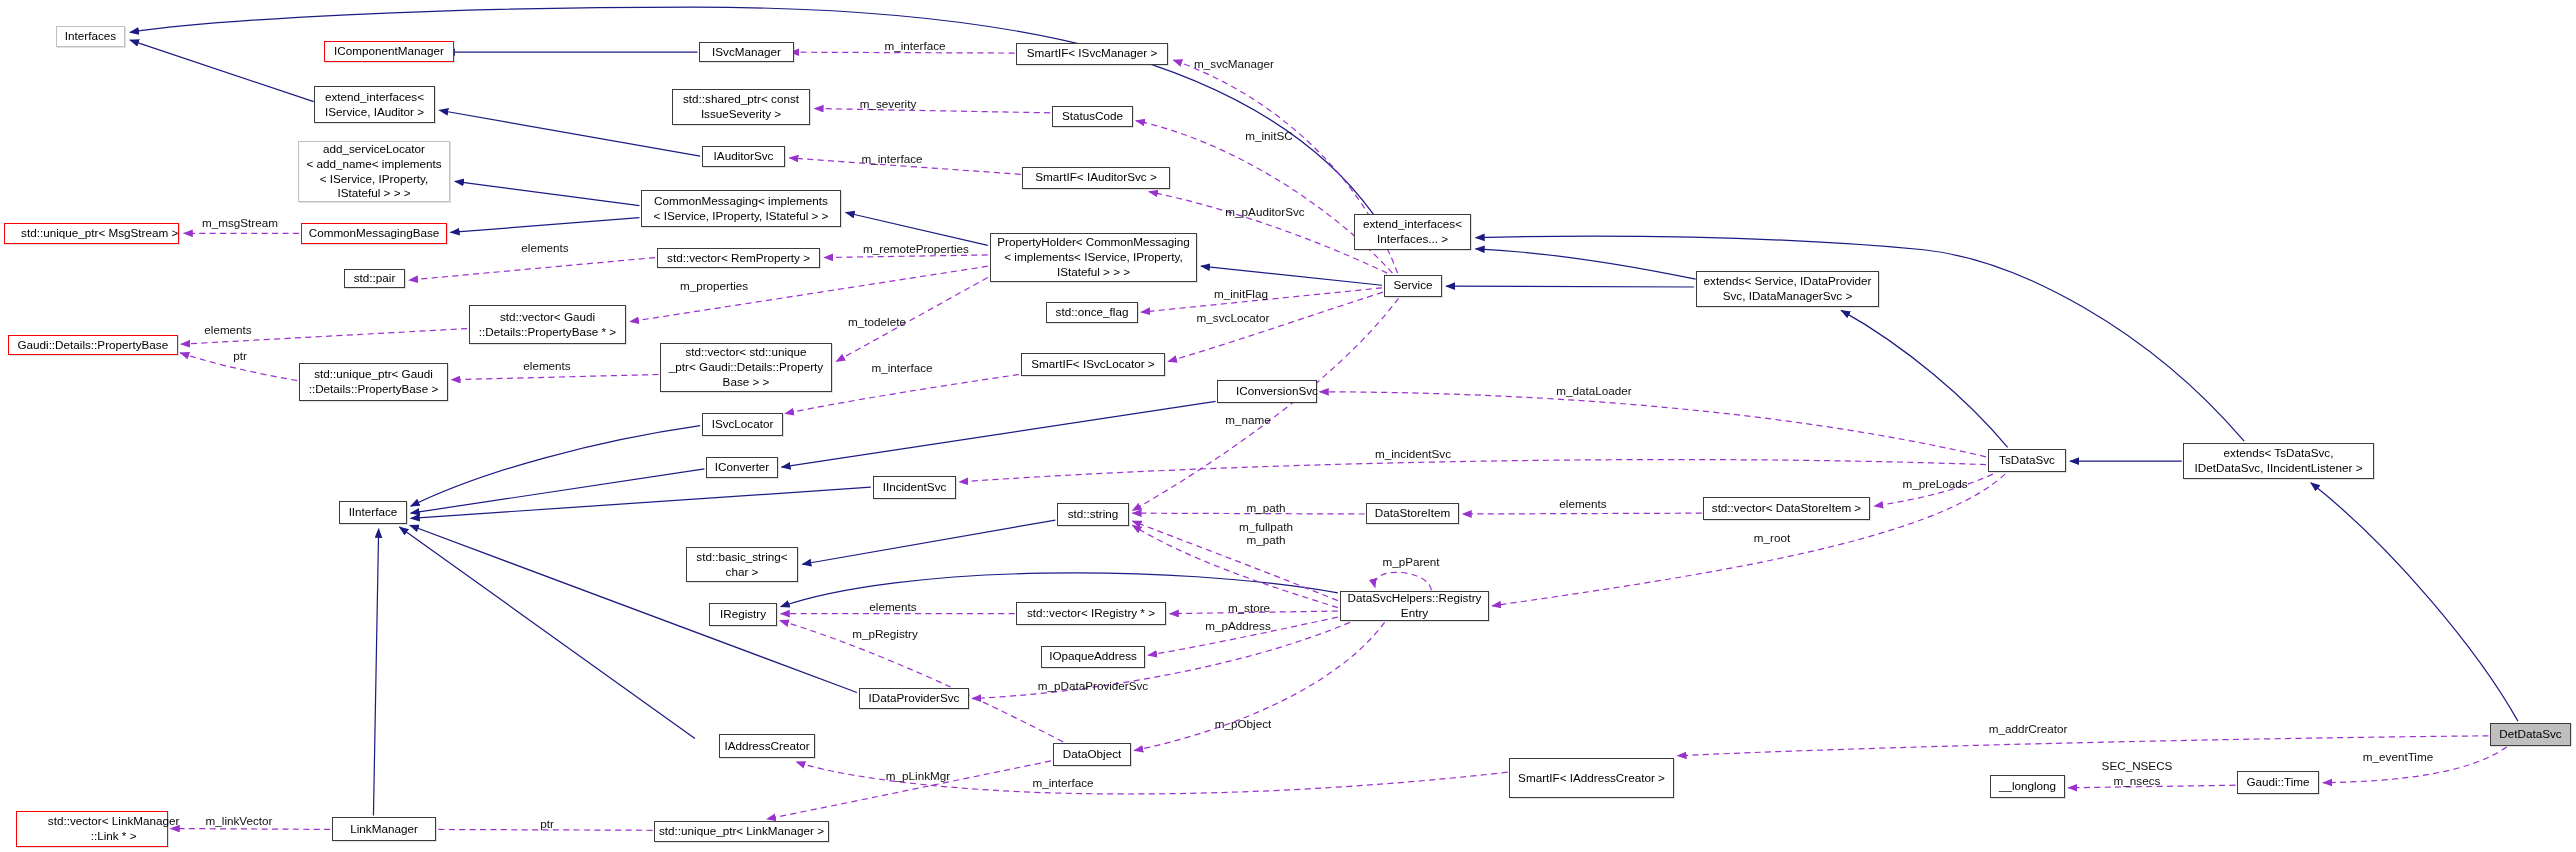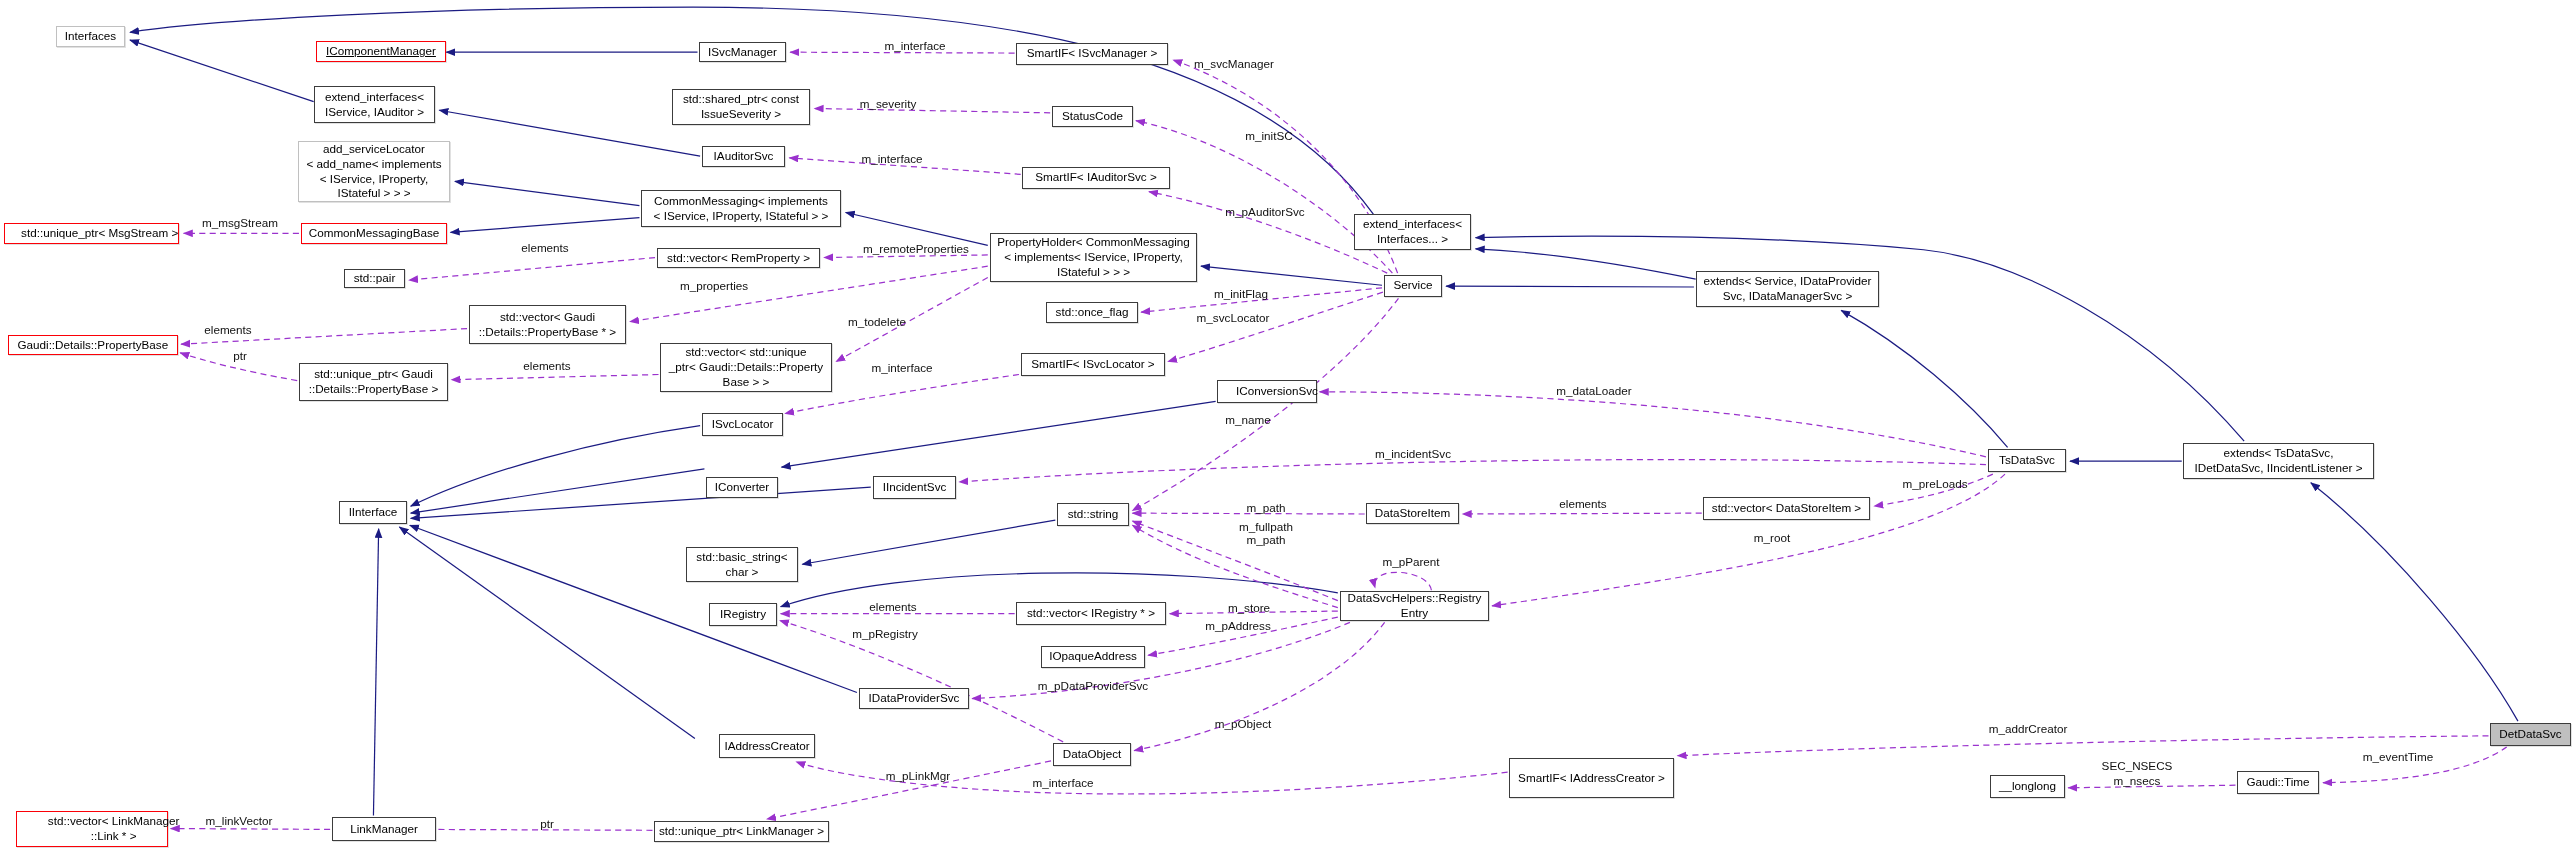--- a/index.html
+++ b/index.html
@@ -95,24 +95,24 @@
         <path class="edge usage" marker-end="url(#arrow-purple)" d="M2893,862 C2850,892 2770,902 2681,903"></path>
         <path class="edge usage" marker-end="url(#arrow-purple)" d="M2580,906 L2387,909"></path>
         <path class="edge usage" marker-end="url(#arrow-purple)" d="M753,958 L484,957"></path>
         <path class="edge usage" marker-end="url(#arrow-purple)" d="M381,957 L197,956"></path>
       </g>
   </svg>
   <div id="node-layer">
       <div class="node light" style="left: 56px; top: 26px; width: 69px; height: 21px;">
         <span>Interfaces</span>
       </div>
-      <div class="node red" style="left: 316px; top: 41px; width: 130px; height: 21px; text-decoration: underline;">
+      <div class="node red" style="left: 324px; top: 41px; width: 130px; height: 21px;">
         <span>IComponentManager</span>
       </div>
-      <div class="node default" style="left: 699px; top: 42px; width: 87px; height: 20px;">
+      <div class="node default" style="left: 699px; top: 42px; width: 95px; height: 20px;">
         <span>ISvcManager</span>
       </div>
       <div class="node default" style="left: 1016px; top: 43px; width: 152px; height: 21.7px;">
         <span>SmartIF&lt; ISvcManager &gt;</span>
       </div>
       <div class="node default" style="left: 314px; top: 86px; width: 121px; height: 37px;">
         <span>extend_interfaces&lt;</span>
         <span>IService, IAuditor &gt;</span>
       </div>
       <div class="node default" style="left: 672px; top: 89px; width: 138px; height: 36px; justify-content: center;">
@@ -187,21 +187,21 @@
       </div>
       <div class="node default" style="left: 1021px; top: 353px; width: 144px; height: 22.5px;">
         <span>SmartIF&lt; ISvcLocator &gt;</span>
       </div>
       <div class="node default" style="left: 1217px; top: 380px; width: 100px; height: 22.5px; padding-left: 20px;">
         <span>IConversionSvc</span>
       </div>
       <div class="node default" style="left: 702px; top: 413px; width: 81px; height: 22.5px;">
         <span>ISvcLocator</span>
       </div>
-      <div class="node default" style="left: 706px; top: 457px; width: 72px; height: 21px; margin-top: 20px;">
+      <div class="node default" style="left: 706px; top: 457px; width: 72px; height: 21px;">
         <span>IConverter</span>
       </div>
       <div class="node default" style="left: 873px; top: 476px; width: 83px; height: 22.5px;">
         <span>IIncidentSvc</span>
       </div>
       <div class="node default" style="left: 1988px; top: 449px; width: 78px; height: 23.4px;">
         <span>TsDataSvc</span>
       </div>
       <div class="node default" style="left: 2183px; top: 443px; width: 191px; height: 36px;">
         <span>extends&lt; TsDataSvc,</span>

